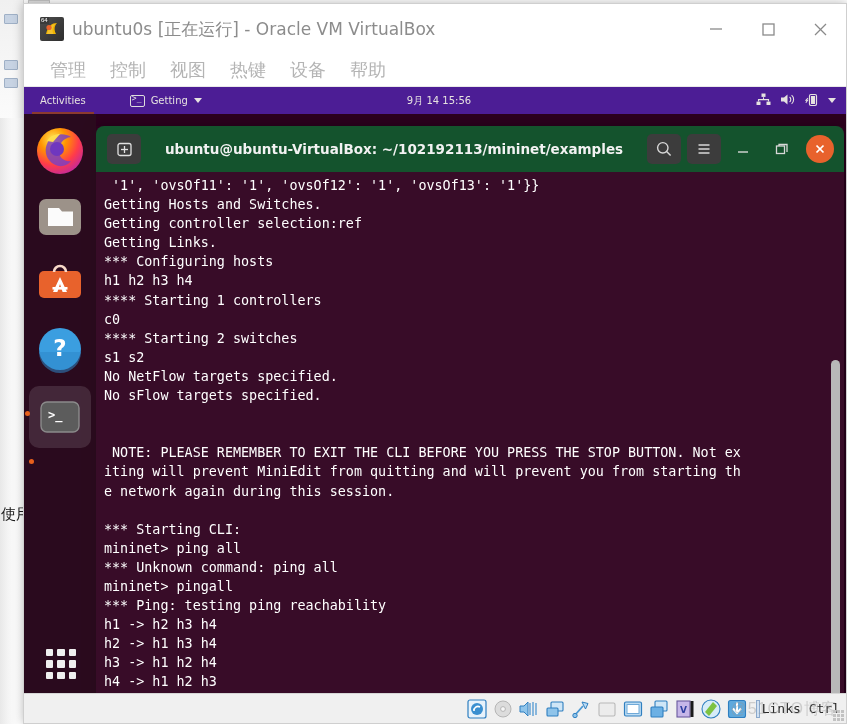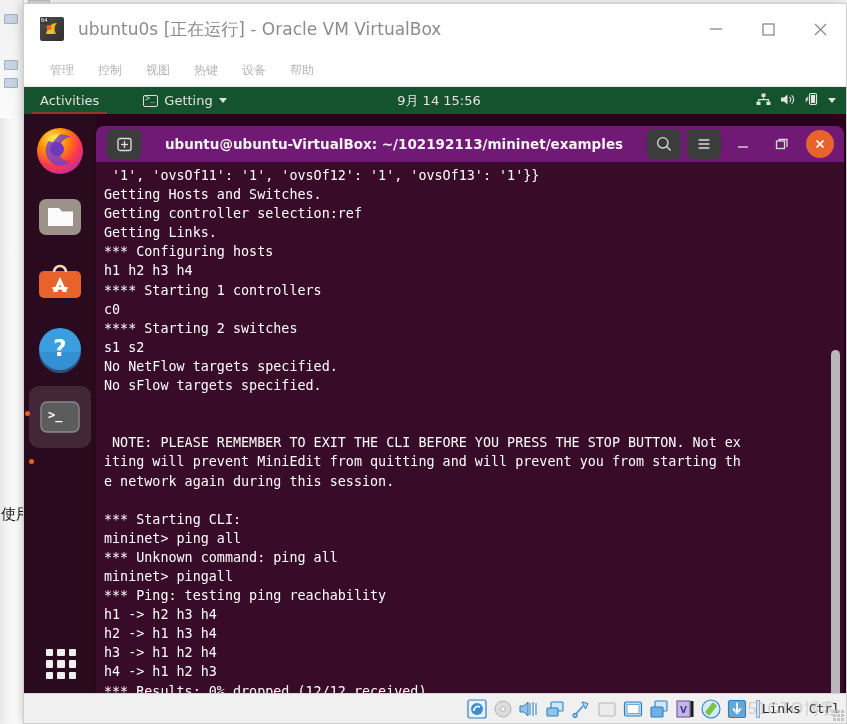--- a/index.html
+++ b/index.html
@@ -68,21 +68,21 @@
   #vbox-app-icon .vb-swirl {
     position:absolute; left:3px; top:3px; width:18px; height:18px;
   }
   #vbox-app-icon .vb-badge {
     position:absolute; left:0; top:0;
     font-size:6px; color:#fff; line-height:7px; padding:0 1px;
     background:#3a3a3a;
     font-family:"Liberation Sans", sans-serif;
   }
   #vbox-title-text {
-    margin-left:14px;
+    margin-left:8px;
     font-size:17px; color:#8c8c8c;
     font-family:"DejaVu Sans", sans-serif;
     white-space:nowrap;
   }
   #vbox-winbtns {
     margin-left:auto; display:flex; align-items:center; height:100%;
   }
   #vbox-winbtns .wb {
     width:52px; height:50px;
     display:flex; align-items:center; justify-content:center;
@@ -92,37 +92,37 @@
 
   
   #vbox-menubar {
     height:33px; background:#ffffff;
     display:flex; align-items:center; flex:0 0 auto;
     padding-left:14px;
     border-bottom:1px solid #e9e9e9;
   }
   #vbox-menubar .menu-item {
     font-family:Liberation Mono, monospace;
-    font-size:12px; color:#b4b4b4;
+    font-size:18px; color:#b4b4b4;
     padding:0 12px; white-space:nowrap;
   }
 
   
   #guest-screen {
     flex:1 1 auto; position:relative;
     background:#2c001e; overflow:hidden;
   }
 
   
   #gnome-panel {
     position:absolute; left:0; top:0; right:0; height:27px;
-    background:#14532d;
+    background:#4c1d95;
     display:flex; align-items:center;
     font-family:"DejaVu Sans", sans-serif;
-    font-size:13px; color:#e6e2e0;
+    font-size:10px; color:#e6e2e0;
     z-index:5;
   }
   #gnome-panel .activities {
     padding:0 10px; margin-left:6px; line-height:27px;
     position:relative;
   }
   #gnome-panel .activities::after {
     content:""; position:absolute; left:2px; right:2px; bottom:0;
     height:2px; background:#8b3a2f;
   }
@@ -185,21 +185,21 @@
   }
 
   
   #terminal-window {
     position:absolute; left:72px; top:39px;
     width:748px; height:654px;
     display:flex; flex-direction:column;
     box-shadow:0 2px 12px rgba(0,0,0,.45);
   }
   #term-headerbar {
-    height:36px; background:#701a75;
+    height:46px; background:#14532d;
     border-top-left-radius:8px; border-top-right-radius:8px;
     display:flex; align-items:center; padding:0 8px;
     flex:0 0 auto;
   }
   .hb-btn {
     width:34px; height:30px; border-radius:5px;
     background:#3c3c3c; display:flex;
     align-items:center; justify-content:center;
     margin:0 3px; flex:0 0 auto;
   }

